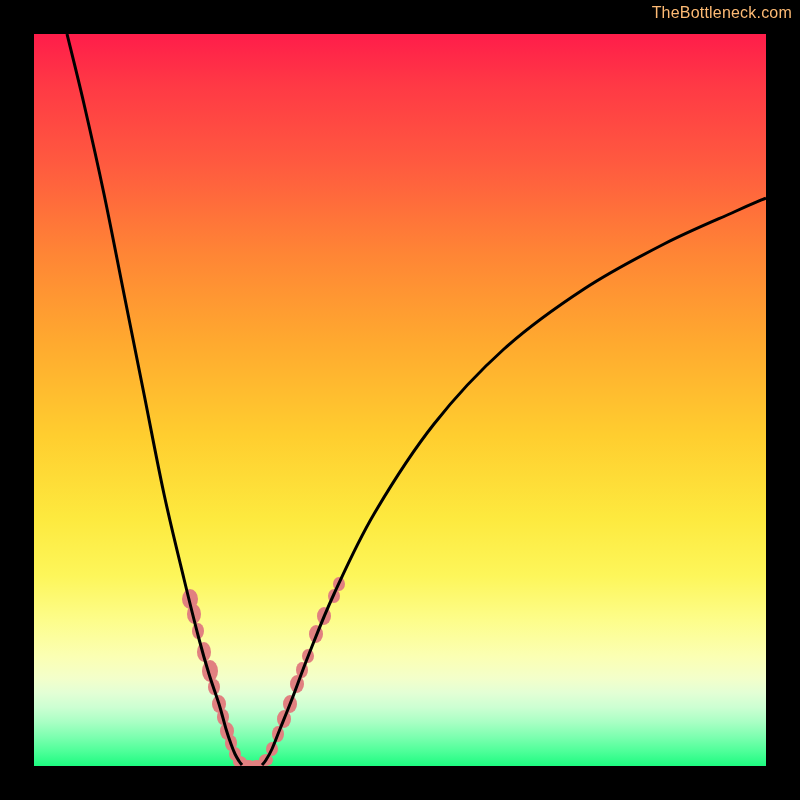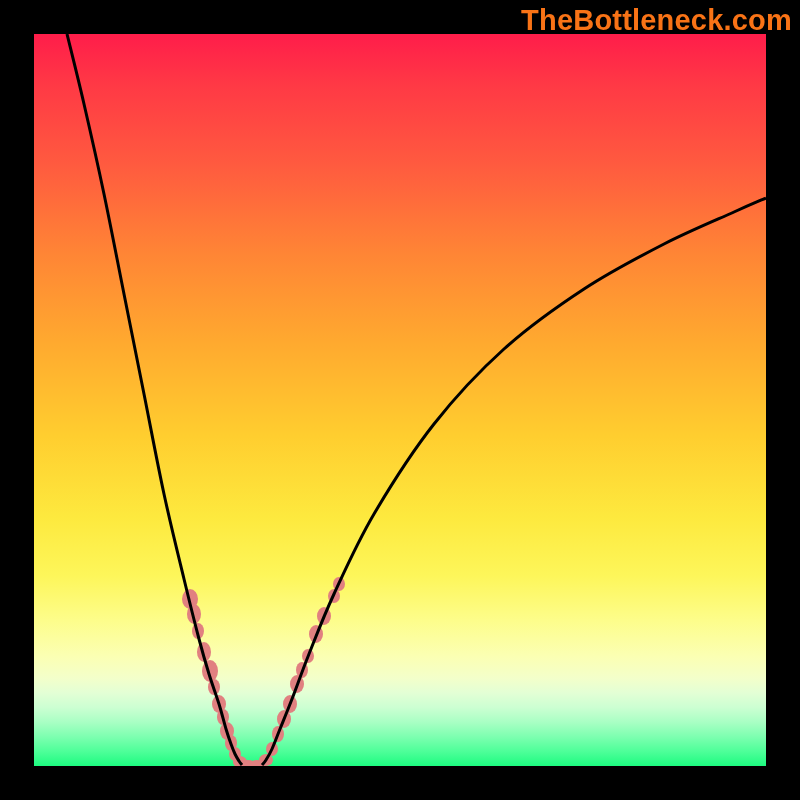--- a/index.html
+++ b/index.html
@@ -34,23 +34,23 @@
       #a9ffc4 94%,
       #7dffb0 96%,
       #4eff99 98%,
       #1dfb80 100%
     );
   }
   .watermark {
     position: absolute;
     top: 4px;
     right: 8px;
-    font-size: 29px;
-    font-weight: 700;
-    color: #f97316;
+    font-size: 16px;
+    font-weight: 400;
+    color: #fdba74;
     letter-spacing: 0.2px;
   }
   svg.curves {
     position: absolute;
     left: 0;
     top: 0;
     width: 732px;
     height: 732px;
   }
 </style>

